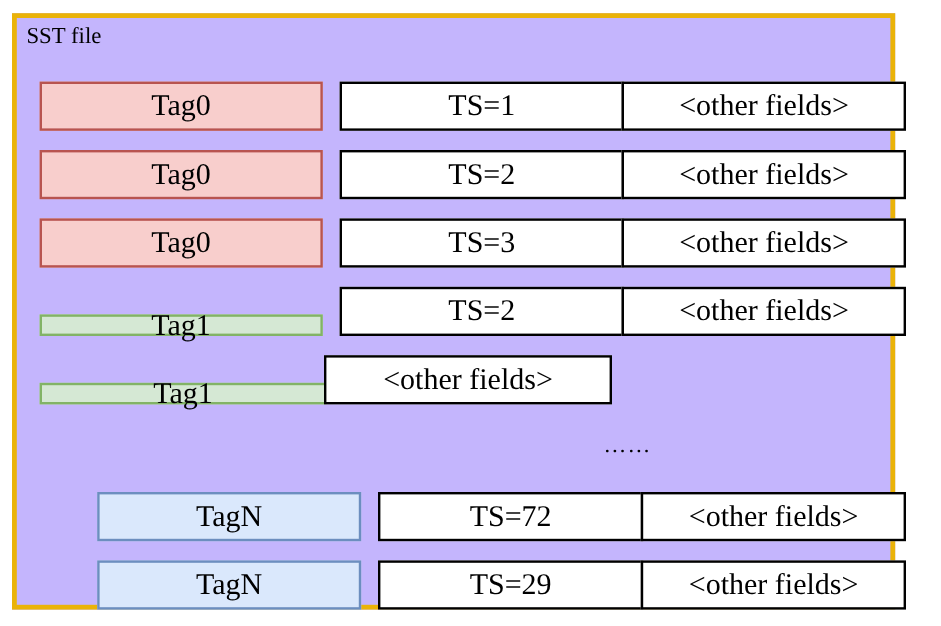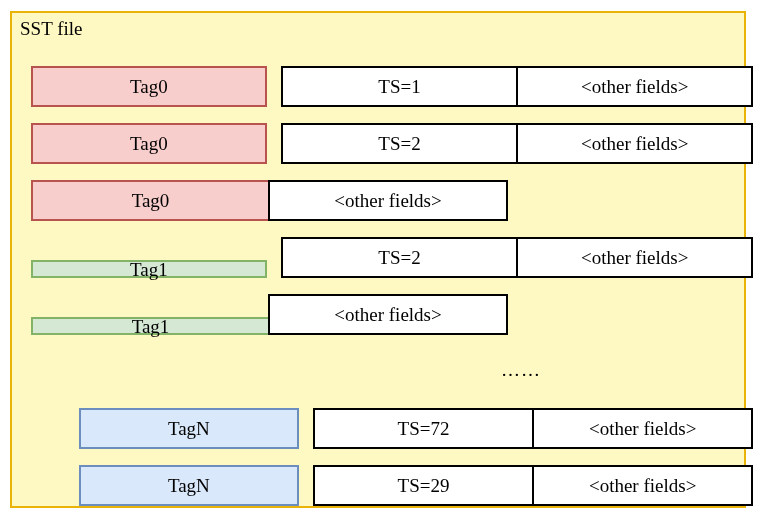--- a/index.html
+++ b/index.html
@@ -23,22 +23,22 @@
   }
 
   
   .sst-container {
     position: absolute;
     left: 10px;
     top: 11px;
     width: 736px;
     height: 497px;
     box-sizing: border-box;
-    border: 2px solid #eab308;
-    background: #fef9c3;
+    border: 4px solid #eab308;
+    background: #c4b5fd;
   }
 
   .sst-title {
     position: absolute;
     left: 8px;
     top: 5px;
     font-size: 19px;
     line-height: 22px;
     color: #000000;
     white-space: nowrap;
@@ -58,21 +58,21 @@
     margin-bottom: 16px;
     display: flex;
     align-items: stretch;
   }
 
   .cell {
     box-sizing: border-box;
     display: flex;
     align-items: center;
     justify-content: center;
-    font-size: 19px;
+    font-size: 25px;
     line-height: 1;
     white-space: nowrap;
   }
 
   
   .cell-tag {
     width: 239px;
     border: 2px solid #000000;
     background: #ffffff;
   }
@@ -144,20 +144,21 @@
       </div>
 
       <div class="record-row">
         <div class="cell cell-tag tag-pink">Tag0</div>
         <div class="cell cell-ts">TS=2</div>
         <div class="cell cell-other">&lt;other fields&gt;</div>
       </div>
 
       <div class="record-row">
         <div class="cell cell-tag tag-pink">Tag0</div>
+        <div class="cell cell-ts">TS=3</div>
         <div class="cell cell-other">&lt;other fields&gt;</div>
       </div>
 
       <div class="record-row">
         <div class="cell cell-tag tag-green">Tag1</div>
         <div class="cell cell-ts">TS=2</div>
         <div class="cell cell-other">&lt;other fields&gt;</div>
       </div>
 
       <div class="record-row">

